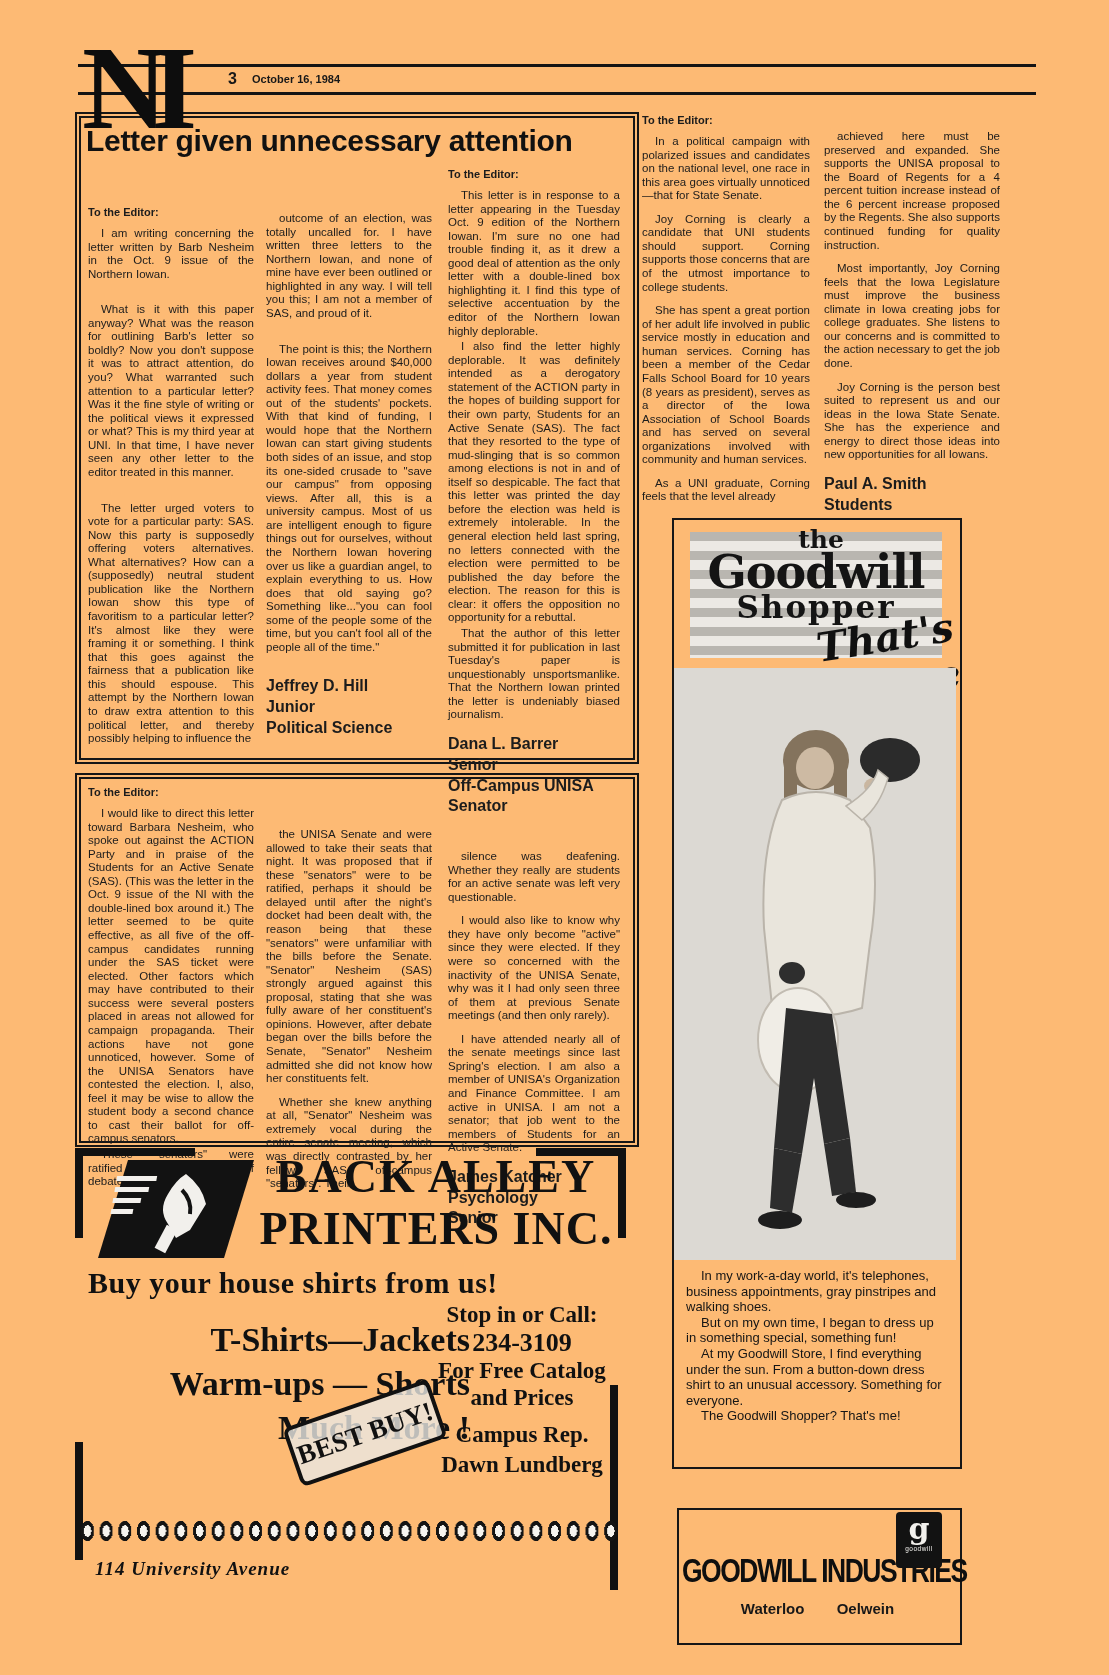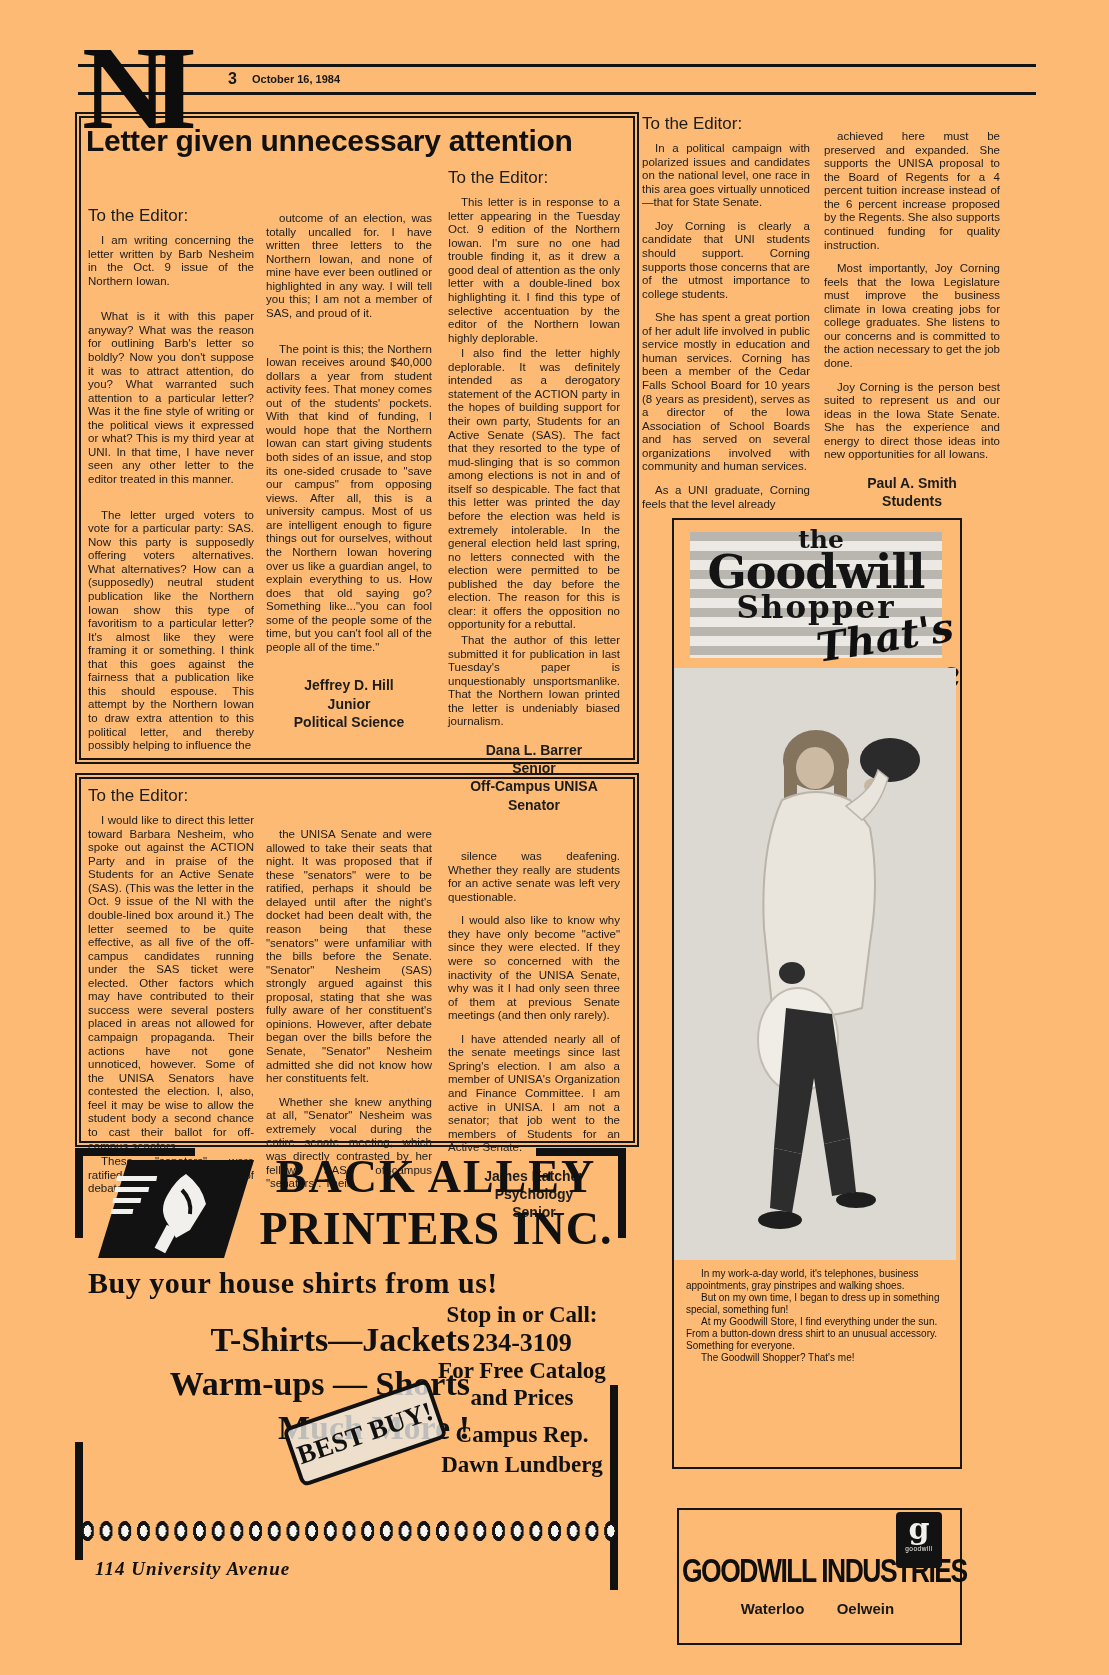--- a/index.html
+++ b/index.html
@@ -11,36 +11,36 @@
            font-weight:bold;font-size:118px;line-height:1;letter-spacing:-16px;color:#0d0d0d;z-index:3;}
   .pageno-v{position:absolute;left:100px;top:68px;font-weight:bold;font-size:16px;z-index:4;}
   .date{position:absolute;left:160px;top:73px;font-weight:bold;font-size:11px;z-index:4;}
   .dbox{position:absolute;border:6px double #161616;background:transparent;}
   .headline{position:absolute;font-weight:900;font-size:30px;letter-spacing:-0.3px;color:#111;}
   .col{position:absolute;text-align:justify;font-size:11.5px;line-height:1.18;color:#1c1c1c;}
   .col p{margin:0;text-indent:13px;}
   .gap22 p{margin-bottom:22px;}
   .gap10 p{margin-bottom:10px;}
   .gap0 p{margin-bottom:2px;}
-  .sal{font-weight:normal;font-size:17px;margin-bottom:8px;text-indent:0;}
-  .sig{font-weight:bold;text-align:center;font-size:14px;line-height:1.3;margin-top:12px;}
+  .sal{font-weight:bold;font-size:11px;margin-bottom:8px;text-indent:0;}
+  .sig{font-weight:bold;text-align:left;font-size:16px;line-height:1.3;margin-top:12px;}
   .sig div{text-indent:0;}
   
   .gw-box{position:absolute;left:672px;top:518px;width:286px;height:947px;border:2px solid #161616;}
   .gw-stripes{position:absolute;left:690px;top:532px;width:252px;height:126px;
       background:repeating-linear-gradient(180deg,#b9b6b0 0 9px,#ece9e4 9px 19px);}
   .gw-logo{position:absolute;left:690px;top:528px;width:252px;text-align:center;
       font-family:"DejaVu Serif",serif;font-weight:bold;color:#141414;line-height:0.92;}
   .gw-the{font-size:25px;display:block;margin-left:10px;}
   .gw-goodwill{font-size:46px;display:block;letter-spacing:-1px;}
   .gw-shopper{font-size:31px;display:block;letter-spacing:2px;}
   .gw-tag{position:absolute;left:758px;top:618px;width:200px;text-align:right;
       font-family:"DejaVu Serif",serif;font-style:italic;font-weight:bold;font-size:40px;
       transform:rotate(-9deg);color:#101010;}
-  .gw-body{position:absolute;left:686px;top:1268px;width:260px;font-size:10px;line-height:1.2;
+  .gw-body{position:absolute;left:686px;top:1268px;width:260px;font-size:13px;line-height:1.2;
       text-align:left;color:#151515;}
   .gw-body p{margin:0;text-indent:15px;}
   
   .gi-box{position:absolute;left:677px;top:1508px;width:281px;height:133px;border:2px solid #161616;}
   .gi-glogo{position:absolute;left:896px;top:1512px;width:46px;height:56px;background:#121212;
       border-radius:4px;text-align:center;z-index:5;}
   .gi-glogo .g{font-family:"DejaVu Serif",serif;font-weight:bold;font-size:30px;color:#f2f0ec;line-height:1.1;display:block;}
   .gi-glogo .w{font-size:6.5px;color:#f2f0ec;display:block;letter-spacing:0.5px;}
   .gi-name{position:absolute;left:682px;top:1552px;width:272px;font-weight:900;font-size:27px;
       letter-spacing:-1.5px;transform:scale(0.98,1.25);transform-origin:left top;white-space:nowrap;color:#0f0f0f;}

